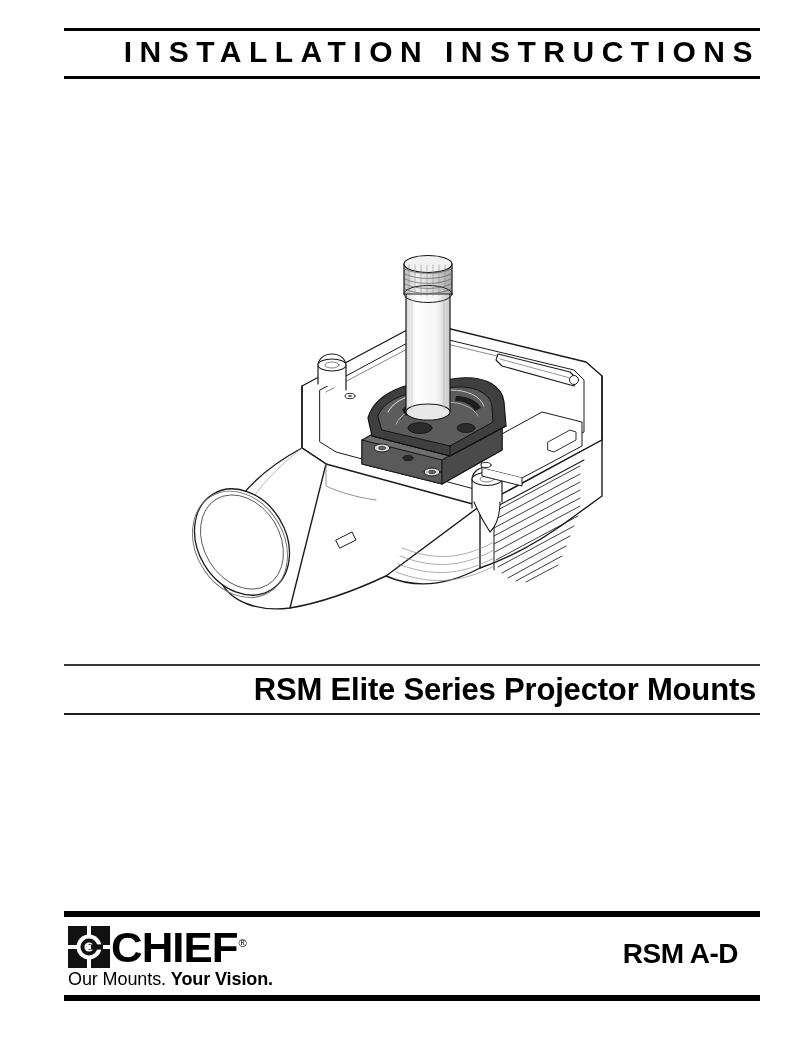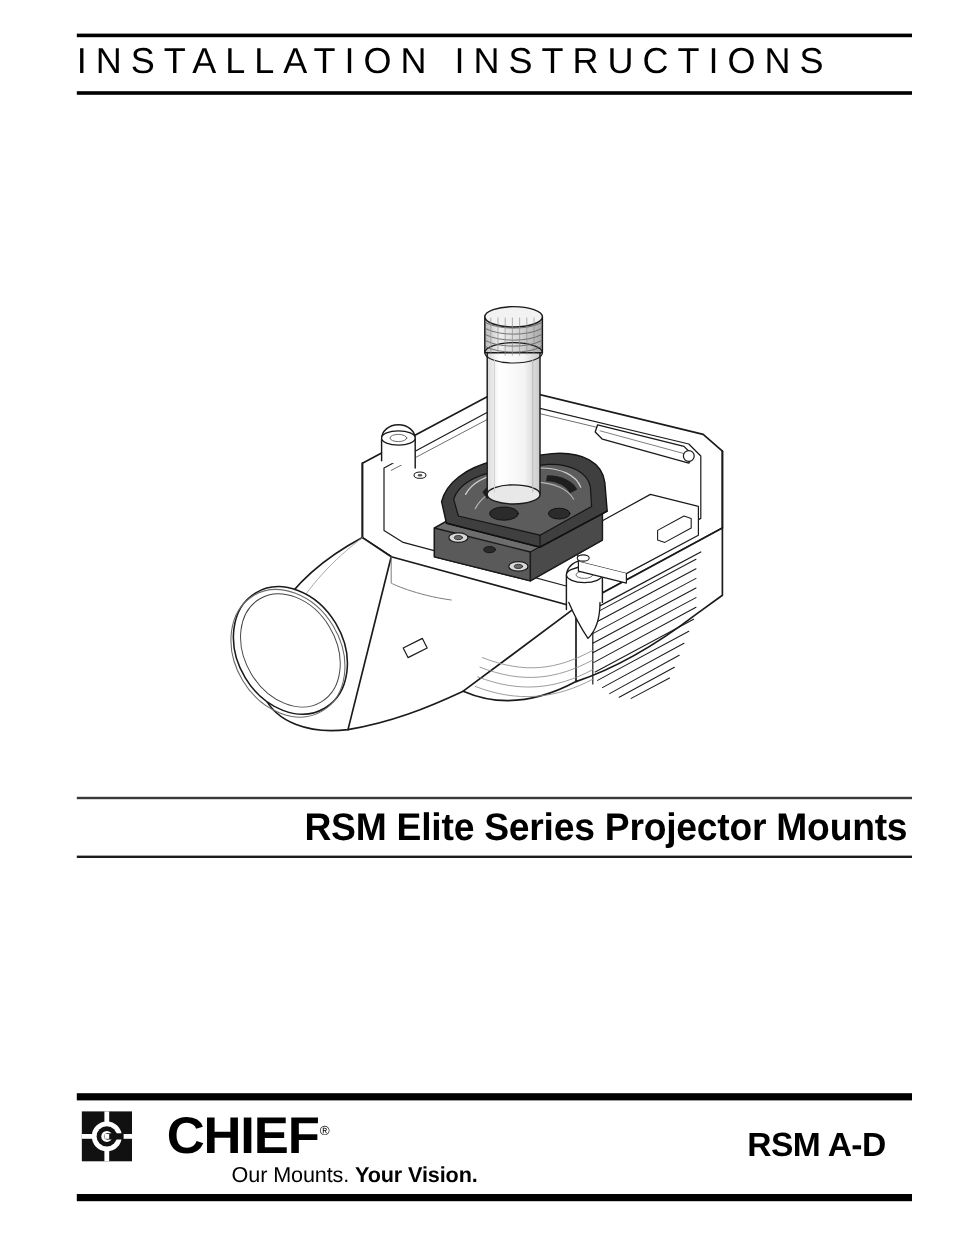--- a/index.html
+++ b/index.html
@@ -36,24 +36,24 @@
     width: 100%;
   }
   .rule-thin-bottom {
     height: 3px;
     background: #000000;
     width: 100%;
     margin-top: 2px;
   }
   .header-title {
     font-size: 30px;
-    font-weight: normal;
+    font-weight: bold;
     letter-spacing: 7.5px;
     line-height: 40px;
-    text-align: left;
+    text-align: right;
     white-space: nowrap;
     padding: 1px 0 2px 0;
     font-family: "Liberation Sans", sans-serif;
   }
 
   
   .illustration {
     position: absolute;
     left: 150px;
     top: 250px;
@@ -117,21 +117,20 @@
     position: absolute;
     left: 68px;
     top: 926px;
     width: 330px;
     height: 62px;
   }
   .logo-row {
     display: flex;
     align-items: center;
     height: 42px;
-    gap: 28px;
   }
   .logo-mark {
     width: 42px;
     height: 42px;
     flex: 0 0 42px;
   }
   .logo-mark svg { display: block; }
   .logo-word {
     font-size: 43px;
     font-weight: bold;
@@ -147,21 +146,20 @@
     vertical-align: super;
     line-height: 1;
     margin-left: 1px;
   }
   .tagline {
     margin-top: 0;
     font-size: 18px;
     line-height: 22px;
     white-space: nowrap;
     letter-spacing: -0.1px;
-    text-align: right;
   }
   .tagline .light { font-weight: normal; }
   .tagline .bold  { font-weight: bold; }
 
   .model-code {
     position: absolute;
     right: 64px;
     top: 928px;
     font-size: 28px;
     font-weight: bold;

